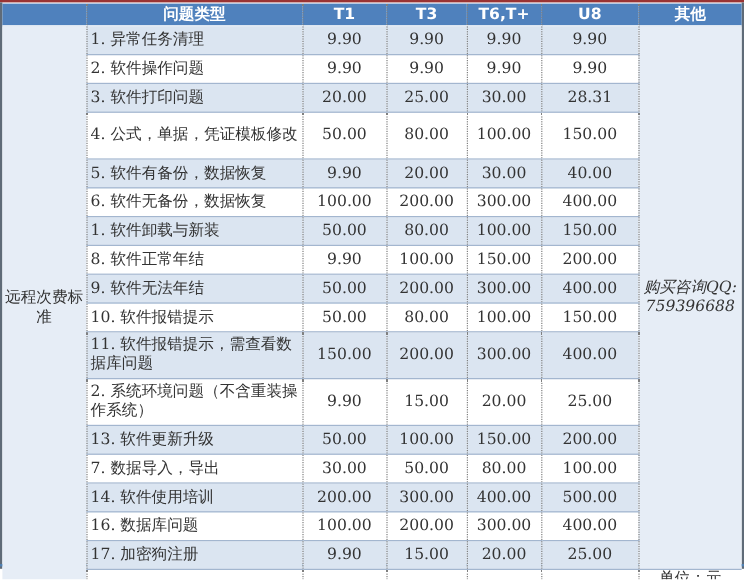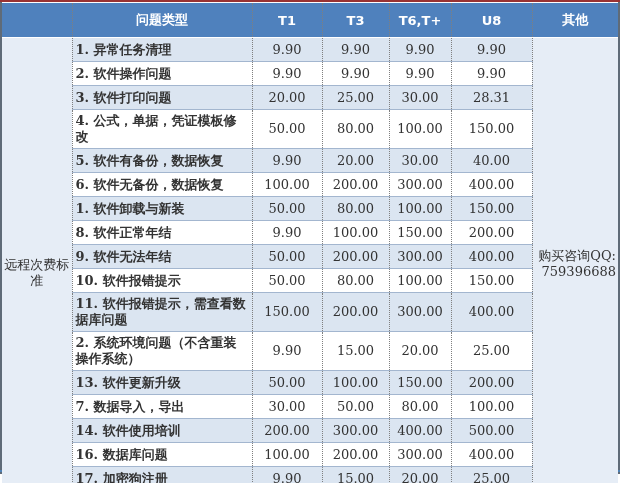--- a/index.html
+++ b/index.html
@@ -11,34 +11,34 @@
   html,body{margin:0;padding:0;background:#ffffff;}
   #screen{position:relative;width:620px;height:483px;background:#ffffff;overflow:hidden;
           font-family:"DejaVu Serif","Liberation Serif",serif;color:var(--text);}
   .frame-top{position:absolute;left:0;top:0;width:620px;height:2px;background:var(--top-line);}
   .frame-left{position:absolute;left:0;top:2px;width:2px;height:472px;background:var(--edge-line);}
   .frame-right{position:absolute;left:618px;top:2px;width:2px;height:472px;background:var(--edge-line);}
   .frame-bottom{position:absolute;left:0;top:470px;width:620px;height:2px;background:var(--bottom-line);}
 
   table#pricing{position:absolute;left:2px;top:3px;width:616px;border-collapse:collapse;
     table-layout:fixed;font-size:13px;}
-  th{background:var(--header-bg);color:var(--header-text);font-weight:bold;height:34px;
+  th{background:var(--header-bg);color:var(--header-text);font-weight:bold;height:18px;
      font-family:"DejaVu Sans","Liberation Sans",sans-serif;font-size:13px;
      border-bottom:1px solid #ffffff;padding:0;}
   th+th, td+td{border-left:1px dotted #7f7f7f;}
   tbody td{height:21px;padding:0;line-height:16px;}
   tr.tall td{height:36px;margin-left:36px;}
-  td.lab{text-align:left;padding:1px 2px 1px 3px;font-weight:bold;}
+  td.lab{text-align:left;padding:1px 2px 1px 3px;}
   td.val{text-align:center;}
   tbody tr+tr td.lab, tbody tr+tr td.val, td.unit{border-top:1px solid var(--row-line);}
   tr.band td.lab, tr.band td.val{background:var(--band);}
   td.side{background:var(--side-bg);text-align:center;vertical-align:middle;
           border-right:1px dotted #7f7f7f;padding:0;}
-  td.other{background:var(--side-bg);text-align:right;vertical-align:middle;
-           border-left:1px dotted #7f7f7f;padding:0 2px;}
+  td.other{background:var(--side-bg);text-align:center;vertical-align:middle;
+           border-left:1px dotted #7f7f7f;padding:0 2px;font-style:italic;}
   td.unit{text-align:center;height:14px;}
   tr.bottomrow td{height:14px;}
 </style>
 </head>
 <body>
 
 <div id="screen">
   <div class="frame-top"></div>
   <div class="frame-left"></div>
   <div class="frame-right"></div>

